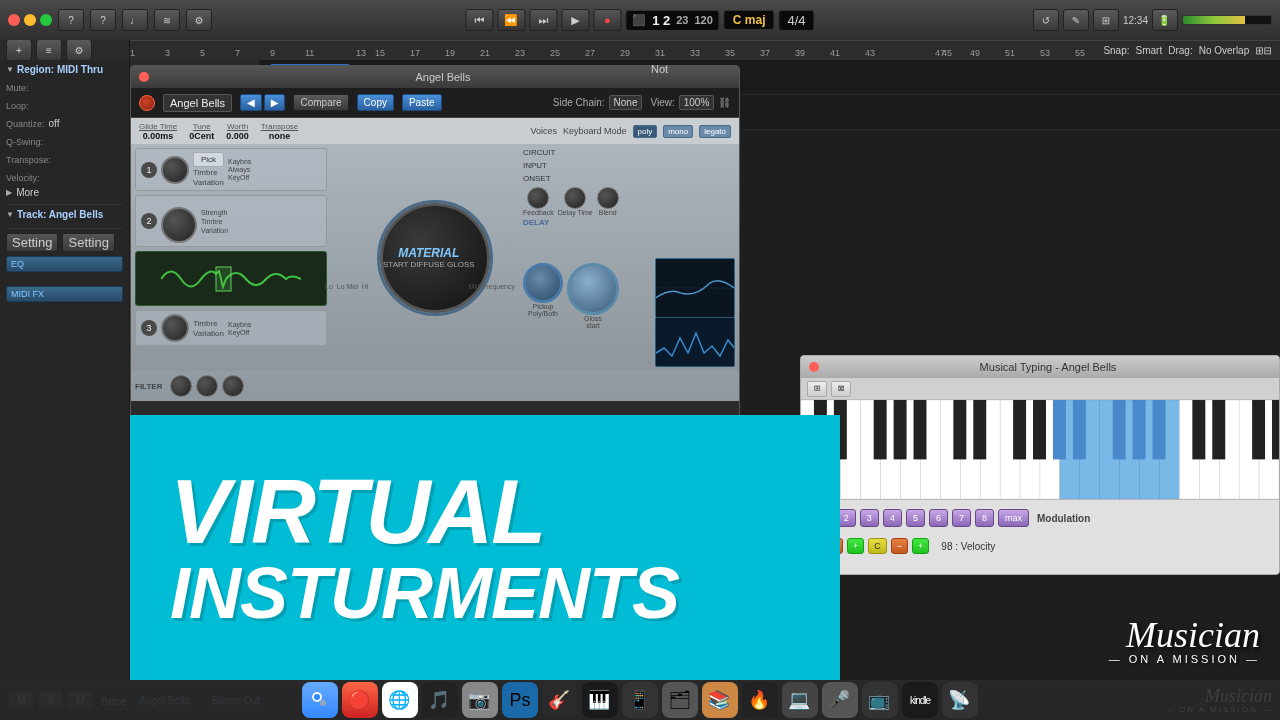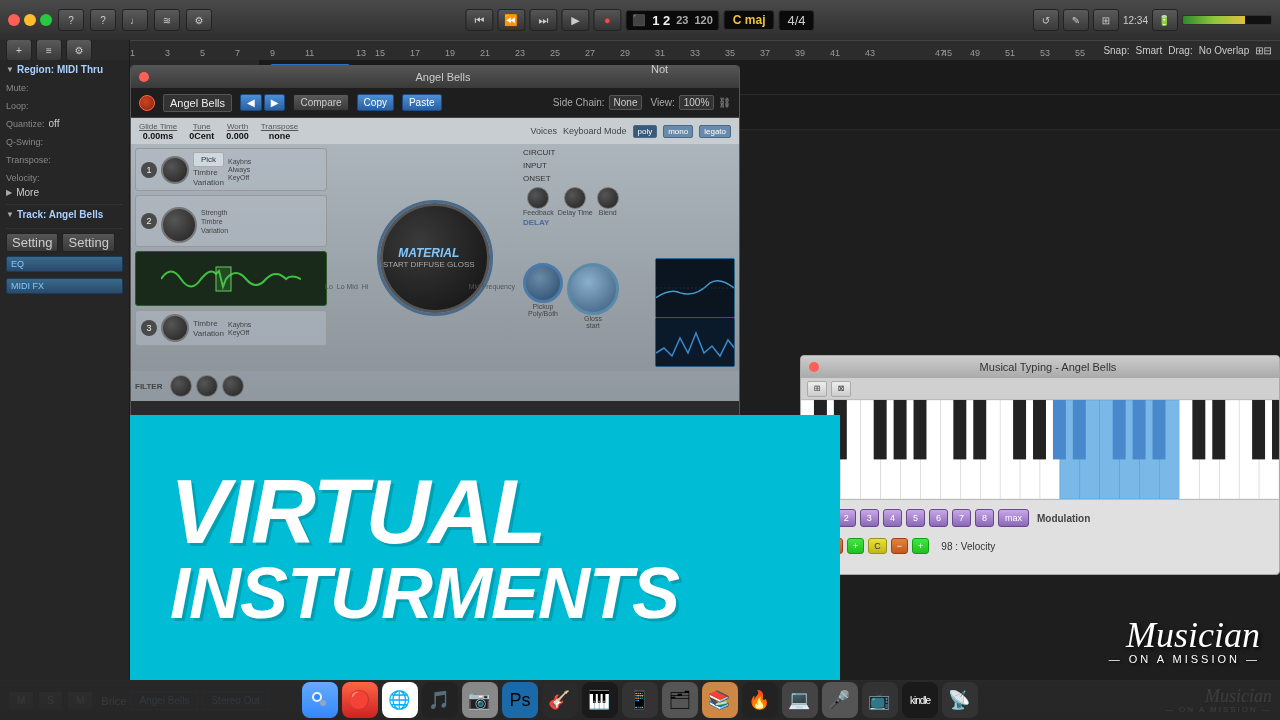--- a/index.html
+++ b/index.html
@@ -227,21 +227,21 @@
     .plugin-btn {
       width: 100%;
       background: linear-gradient(180deg, #3a6a8a 0%, #2a4a6a 100%);
       border: 1px solid #1a3a5a;
       border-radius: 2px;
       color: #80c8ff;
       font-size: 9px;
       padding: 2px 4px;
       cursor: pointer;
       text-align: left;
-      margin-bottom: 6px;
+      margin-bottom: 14px;
     }
 
     
     .center-area {
       flex: 1;
       display: flex;
       flex-direction: column;
       background: #1e1e1e;
       position: relative;
       overflow: hidden;

